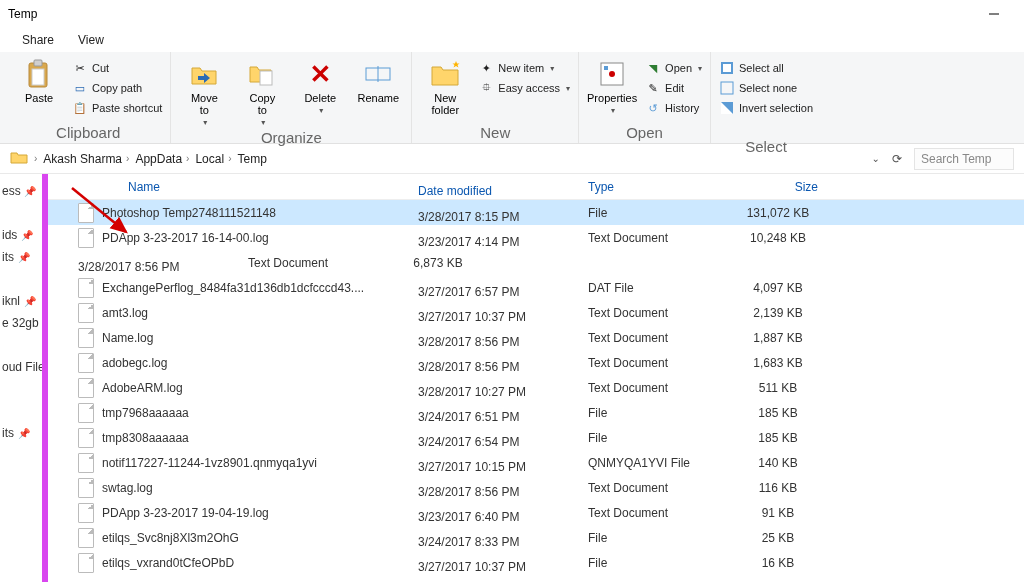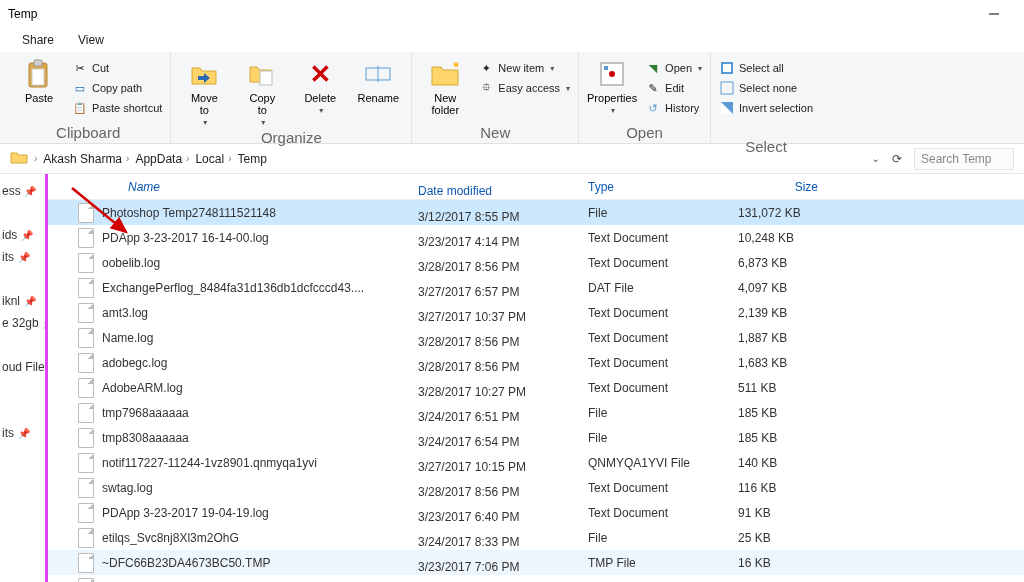--- a/index.html
+++ b/index.html
@@ -22,31 +22,31 @@
   .small-btn .ico{width:16px;height:16px;display:flex;align-items:center;justify-content:center;}
   .drop{font-size:8px; color:#555; margin-left:2px;}
   .addr { height:30px; display:flex; align-items:center; gap:6px; padding:2px 10px; border-bottom:1px solid #e9e9e9;}
   .addr .seg{display:flex;align-items:center; gap:4px; font-size:12px; color:#222;}
   .addr .chev{color:#777; font-size:10px;}
   .addr .spacer{flex:1}
   .addr .dd{color:#555; font-size:10px;}
   .addr .refresh{width:22px;height:22px;display:flex;align-items:center;justify-content:center;color:#555;}
   .addr .search{border:1px solid #e4e4e4; background:#fcfcfc; color:#888; font-size:12px; padding:3px 6px; width:100px;}
   .content{display:flex; height:408px;}
-  .sidebar{width:48px; border-right:3px solid #d946ef; padding-top:6px;}
+  .sidebar{width:48px; border-right:6px solid #d946ef; padding-top:6px;}
   .sb-item{display:flex; align-items:center; gap:4px; height:22px; padding-left:2px; font-size:12px; color:#333; overflow:hidden; white-space:nowrap;}
   .pin{color:#888; font-size:10px;}
   .listwrap{flex:1; display:flex; flex-direction:column;}
   .cols{display:flex; height:26px; border-bottom:1px solid #eee; font-size:12px; color:#0b57b0; padding-left:30px;}
   .cols div{display:flex;align-items:center;}
   .c-name{width:340px;} .c-date{width:170px;margin-top:9px;} .c-type{width:150px;} .c-size{width:100px; justify-content:flex-end; padding-right:20px;}
   .rows{flex:1; overflow:hidden;}
   .row{display:flex; height:25px; align-items:center; padding-left:30px; font-size:12px; color:#333;}
   .row .c-name{display:flex; align-items:center; gap:8px;}
-  .row .c-size{color:#333;}
+  .row .c-size{color:#333;text-align:center;}
   .row.sel{background:#cce8ff;}
   .row.part{background:#eef6fd;}
   .file-ico{width:16px;height:20px;border:1px solid #bbb; background:#fff; border-radius:1px; position:relative;}
   .file-ico::before{content:""; position:absolute; top:0; right:0; width:5px;height:5px; background:linear-gradient(135deg, transparent 50%, #bbb 50%);}
   .arrow{position:absolute; top:184px; left:68px; pointer-events:none;}
   .folder-ico{width:28px;height:22px;}
   .folder-ico svg{display:block;}
   .paste-ico{width:30px;height:30px;}
   .x-ico{color:#c00;font-size:26px;font-weight:bold;}
   .check-ico{width:16px;height:16px;}
@@ -309,49 +309,45 @@
       <div class="sb-item">
         <span></span>
       </div>
       <div class="sb-item">
         <span>its</span>
         <span class="pin">📌</span>
       </div>
     </div>
   <div class="listwrap">
     <div class="cols">
-      <div class="c-name" style="padding-left:50px;font-style:italic;">Name</div>
+      <div class="c-name" style="padding-left:50px;">Name</div>
       <div class="c-date">Date modified</div>
       <div class="c-type">Type</div>
       <div class="c-size">Size</div>
     </div>
     <div class="rows" id="rows">
         <div class="row sel">
           <div class="c-name">
             <div class="file-ico"></div>
             <span>Photoshop Temp2748111521148</span>
           </div>
-          <div class="c-date">3/12/2017 8:55 PM</div>
+          <div class="c-date">3/28/2017 8:15 PM</div>
           <div class="c-type">File</div>
           <div class="c-size">131,072 KB</div>
         </div>
         <div class="row">
           <div class="c-name">
             <div class="file-ico"></div>
             <span>PDApp 3-23-2017 16-14-00.log</span>
           </div>
           <div class="c-date">3/23/2017 4:14 PM</div>
           <div class="c-type">Text Document</div>
           <div class="c-size">10,248 KB</div>
         </div>
         <div class="row">
-          <div class="c-name">
-            <div class="file-ico"></div>
-            <span>oobelib.log</span>
-          </div>
           <div class="c-date">3/28/2017 8:56 PM</div>
           <div class="c-type">Text Document</div>
           <div class="c-size">6,873 KB</div>
         </div>
         <div class="row">
           <div class="c-name">
             <div class="file-ico"></div>
             <span>ExchangePerflog_8484fa31d136db1dcfcccd43....</span>
           </div>
           <div class="c-date">3/27/2017 6:57 PM</div>
@@ -440,29 +436,20 @@
           <div class="c-size">91 KB</div>
         </div>
         <div class="row">
           <div class="c-name">
             <div class="file-ico"></div>
             <span>etilqs_Svc8nj8Xl3m2OhG</span>
           </div>
           <div class="c-date">3/24/2017 8:33 PM</div>
           <div class="c-type">File</div>
           <div class="c-size">25 KB</div>
-        </div>
-        <div class="row part">
-          <div class="c-name">
-            <div class="file-ico"></div>
-            <span>~DFC66B23DA4673BC50.TMP</span>
-          </div>
-          <div class="c-date">3/23/2017 7:06 PM</div>
-          <div class="c-type">TMP File</div>
-          <div class="c-size">16 KB</div>
         </div>
         <div class="row">
           <div class="c-name">
             <div class="file-ico"></div>
             <span>etilqs_vxrand0tCfeOPbD</span>
           </div>
           <div class="c-date">3/27/2017 10:37 PM</div>
           <div class="c-type">File</div>
           <div class="c-size">16 KB</div>
         </div>

